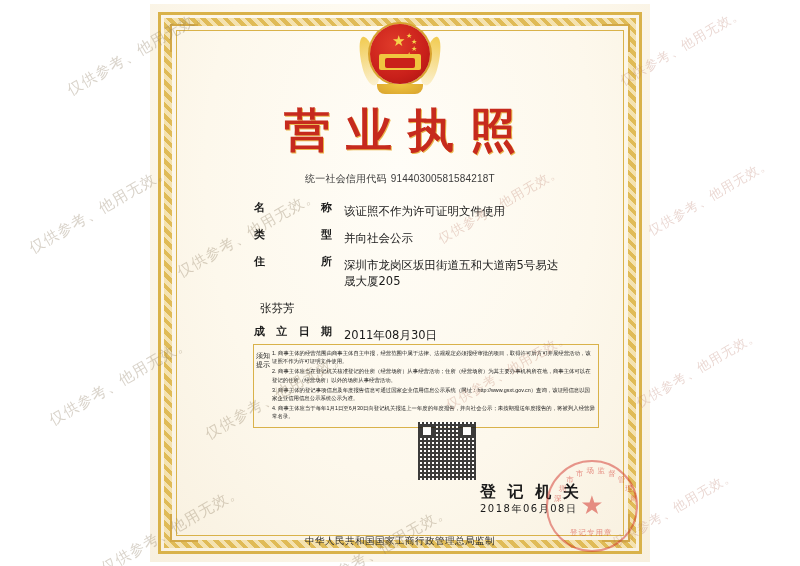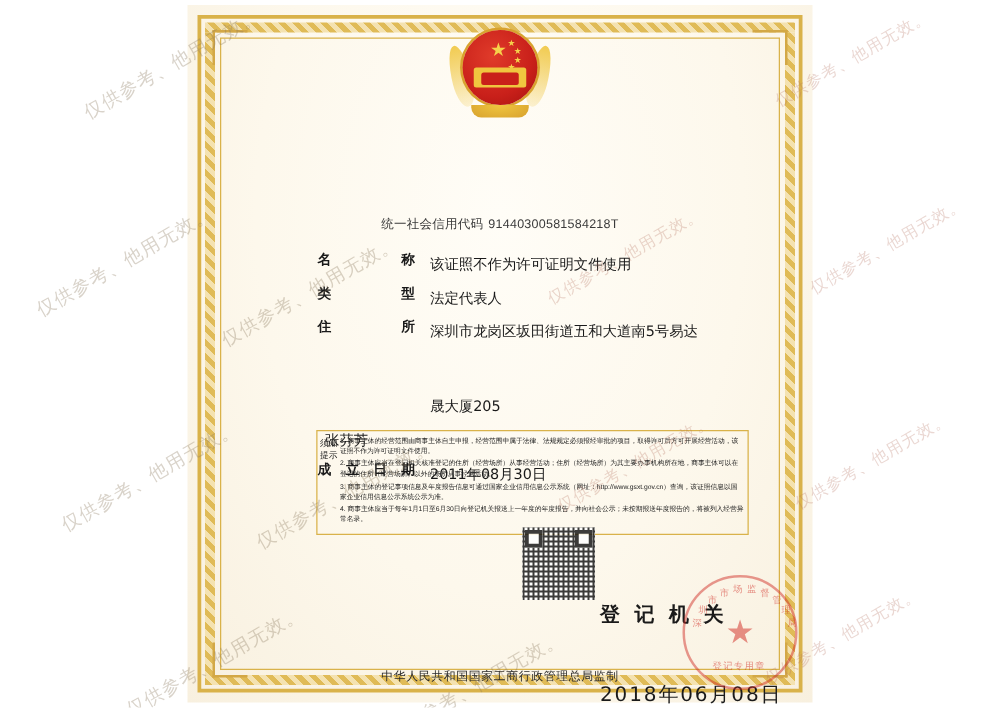--- a/index.html
+++ b/index.html
@@ -171,21 +171,21 @@
   }
   .row .v {
     flex: 1;
     font-size: 11.5px;
     color: #1a1a1a;
     line-height: 16px;
     padding-top: 3px;
     padding-left: 6px;
     font-family: "DejaVu Sans", sans-serif;
   }
-  .row .v .line2 { display: block; margin-top: 44px; }
+  .row .v .line2 { display: block; }
 
   
   .notice {
     position: absolute;
     left: 103px;
     top: 340px;
     width: 346px;
     border: 1px solid #d9b24a;
     display: flex;
     padding: 4px 3px 4px 2px;
@@ -242,25 +242,24 @@
     font-size: 16px;
     font-weight: bold;
     letter-spacing: 3px;
     color: #1a1a1a;
     font-family: "DejaVu Sans", sans-serif;
   }
   .issue-date {
     position: absolute;
     left: 330px;
     top: 498px;
-    font-size: 16px;
+    font-size: 10px;
     color: #1a1a1a;
     letter-spacing: 1.5px;
     font-family: "DejaVu Sans", sans-serif;
-    margin-top: 44px;
   }
   
   .seal {
     position: absolute;
     left: 396px;
     top: 456px;
     width: 88px;
     height: 88px;
     border-radius: 50%;
     border: 2.5px solid rgba(208,40,32,.65);
@@ -336,38 +335,39 @@
         <span class="star-main">★</span>
         <span class="s1">★</span>
         <span class="s2">★</span>
         <span class="s3">★</span>
         <span class="s4">★</span>
       </div>
       <div class="gate"></div>
       <div class="ribbon"></div>
     </div>
 
+    <div class="title">营业执照</div>
 
     <div class="credit-code">
       <span class="label">统一社会信用代码</span><span class="value">91440300581584218T</span>
     </div>
 
     <div class="fields">
 
       <div class="row">
         <div class="k">名　　称</div>
         <div class="v">
           <span>该证照不作为许可证明文件使用</span>
         </div>
       </div>
 
       <div class="row">
         <div class="k">类　　型</div>
         <div class="v">
-          <span>法定代表人</span>
+          <span>并向社会公示</span>
         </div>
       </div>
 
       <div class="row">
         <div class="k">住　　所</div>
         <div class="v">
           <span>深圳市龙岗区坂田街道五和大道南5号易达</span>
           <span class="line2">晟大厦205</span>
         </div>
       </div>

